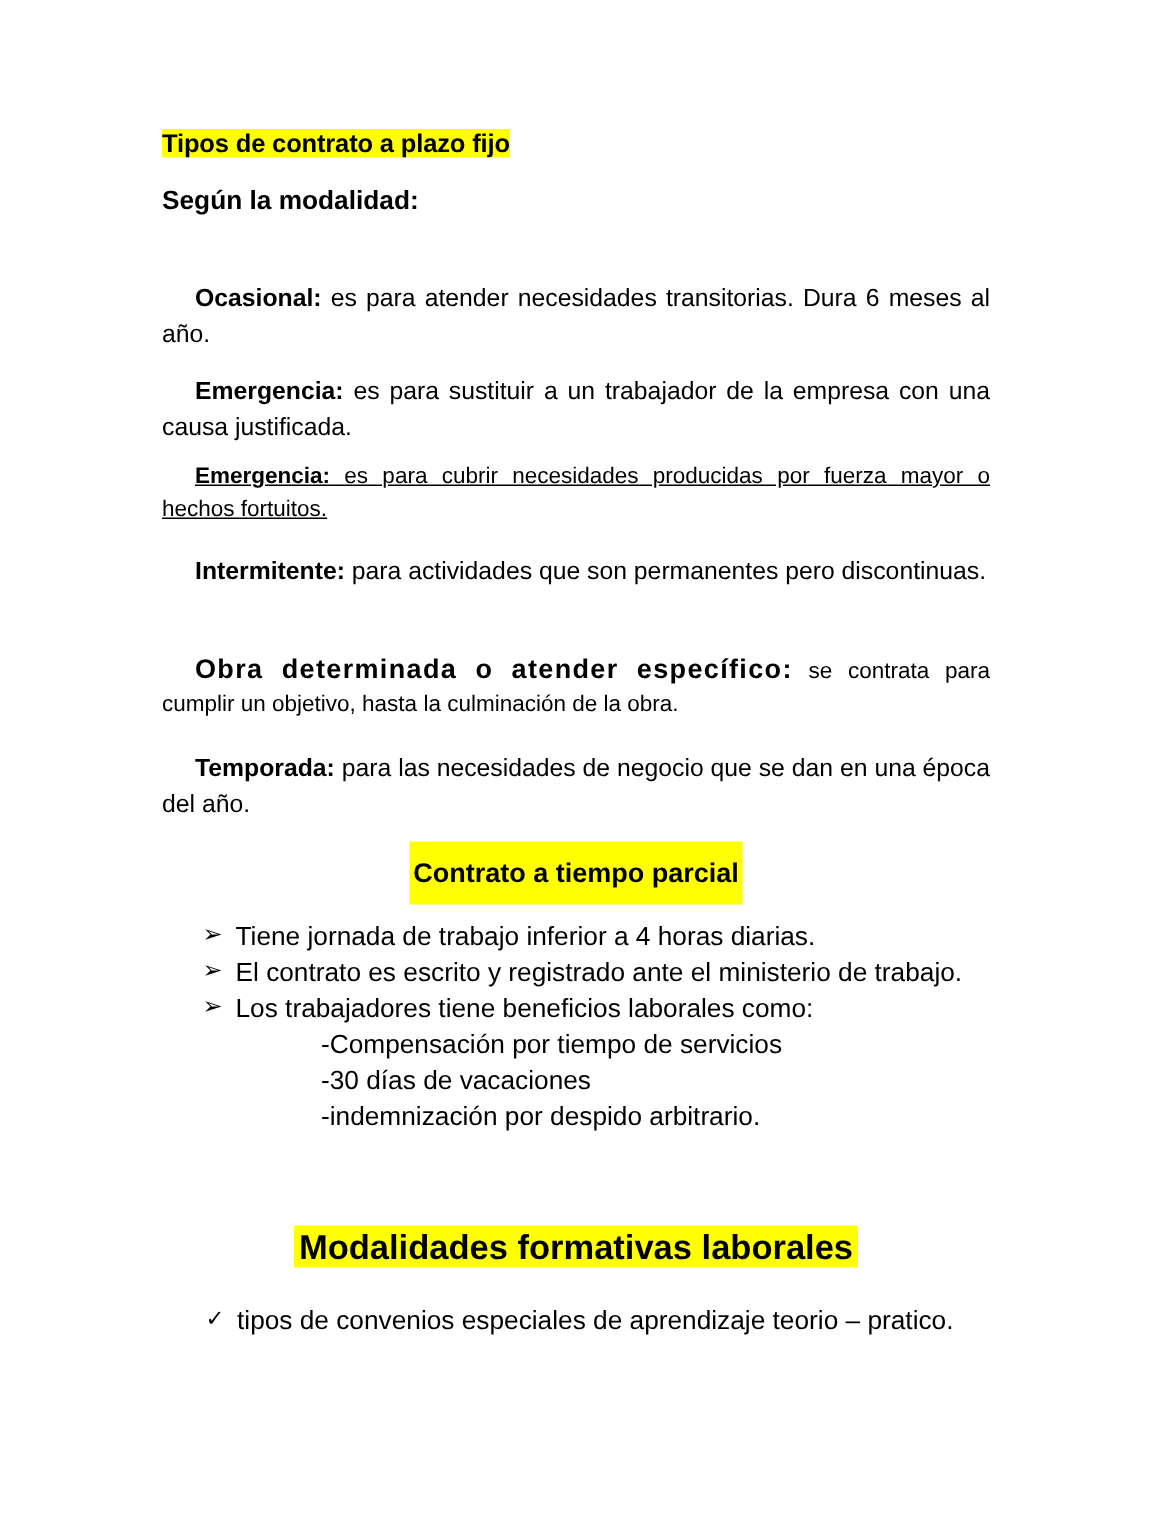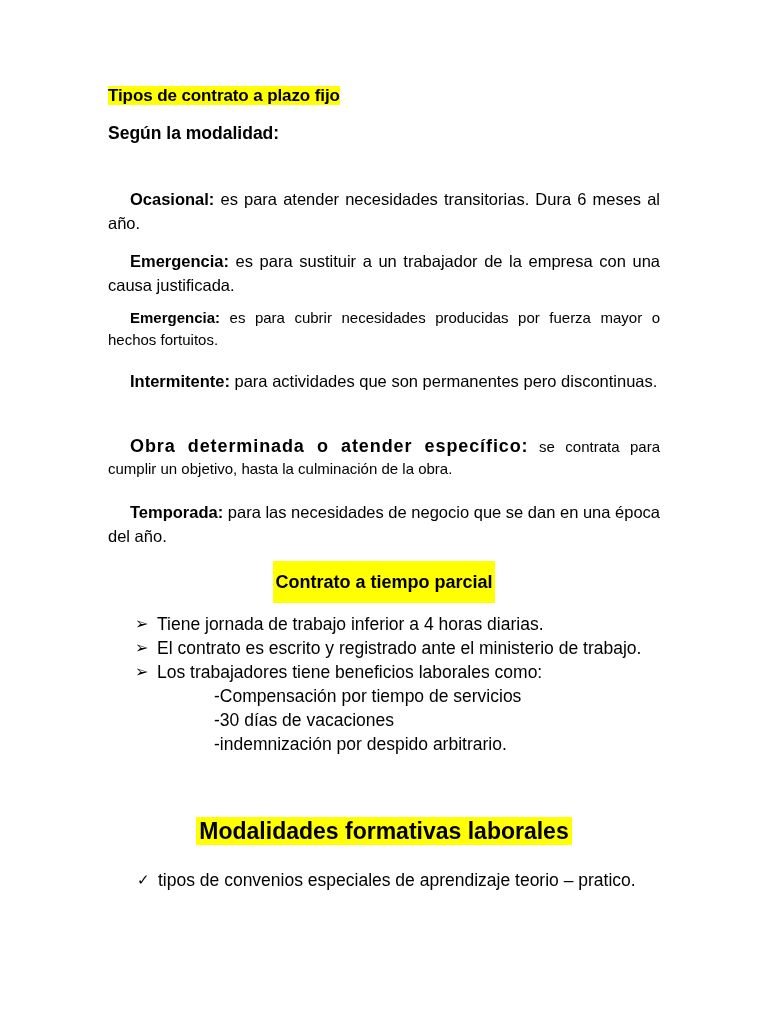--- a/index.html
+++ b/index.html
@@ -66,21 +66,21 @@
     font-size: 16.5px;
     line-height: 24px;
   }
   .para .term {
     font-weight: bold;
     margin-left: 22px;
   }
 
   #p-ocasional   { top: 170px; }
   #p-suplencia   { top: 232px; }
-  #p-emergencia  { top: 292px; font-size: 15px; line-height: 22px; }
+  #p-emergencia  { top: 292px; font-size: 15px; line-height: 22px; text-decoration: underline; }
   #p-intermitente{ top: 352px; }
   #p-obra        { top: 420px; font-size: 15px; line-height: 22px; }
   #p-obra .term  { font-size: 18px; letter-spacing: 0.9px; }
   #p-temporada   { top: 483px; }
 
   
   .center-head {
     position: absolute;
     left: 0;
     width: 768px;

